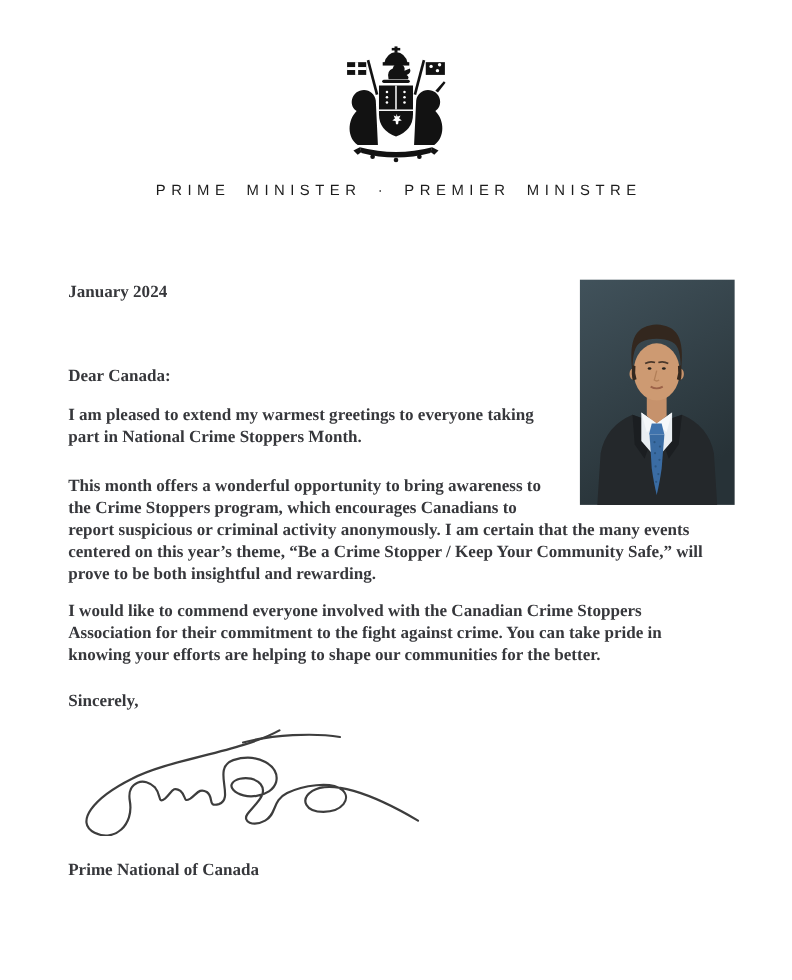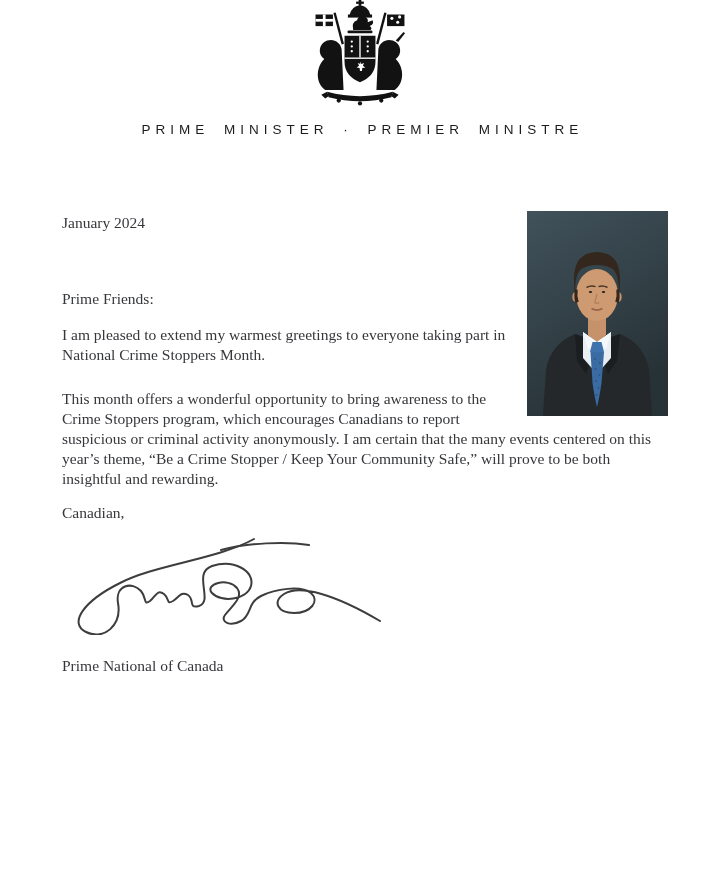--- a/index.html
+++ b/index.html
@@ -4,34 +4,34 @@
 <style>
   * { box-sizing: border-box; }
   html, body { margin: 0; padding: 0; }
   body {
     width: 720px; height: 891px;
     background: #ffffff;
     font-family: "Liberation Serif", serif;
     color: #36373b;
     overflow: hidden;
   }
-  .letterhead { text-align: center; }
+  .letterhead { padding-top: 42px; text-align: center; }
   .arms { display: inline-block; width: 116px; height: 106px; }
   .lh-title {
     margin-top: 9px;
     font-family: "Liberation Sans", sans-serif;
     font-size: 13.5px;
     font-weight: 500;
     color: #1c1c1c;
     letter-spacing: 5px;
     word-spacing: 6px;
     text-indent: 5px;
     line-height: 18px;
   }
-  .letter { padding: 74px 65px 0 62px; font-size: 15.5px; line-height: 20px; }
+  .letter { padding: 74px 65px 0 62px; font-size: 15.5px; line-height: 20px; font-weight: bold; }
   .letter p { margin: 0; }
   .photo {
     float: right;
     width: 141px; height: 205px;
     margin: -2px -13px 8px 20px;
   }
   .photo svg { display: block; width: 141px; height: 205px; }
   .date        { margin: 0 0 56px 0 !important; }
   .salutation  { margin: 0 0 16px 0 !important; }
   .para-1      { margin: 0 0 24px 0 !important; }
@@ -151,29 +151,30 @@
         <circle cx="72.5" cy="164" r="1"></circle>
           <circle cx="69" cy="170" r="1"></circle>
           <circle cx="71.5" cy="177" r="1"></circle>
         <circle cx="69.5" cy="184" r="1"></circle>
       </g>
     </svg>
   </span>
 
   <p class="date">January 2024</p>
 
-  <p class="salutation">Prime Friends:</p>
+  <p class="salutation">Dear Canada:</p>
 
   <p class="para-1">I am pleased to extend my warmest greetings to everyone taking part in National Crime Stoppers Month.</p>
 
   <p class="para-2">This month offers a wonderful opportunity to bring awareness to the Crime Stoppers program, which encourages Canadians to report suspicious or criminal activity anonymously. I am certain that the many events centered on this year’s theme, “Be a Crime Stopper / Keep Your Community Safe,” will prove to be both insightful and rewarding.</p>
 
+  <p class="para-3">I would like to commend everyone involved with the Canadian Crime Stoppers Association for their commitment to the fight against crime. You can take pride in knowing your efforts are helping to shape our communities for the better.</p>
 
 
-  <p class="closing">Canadian,</p>
+  <p class="closing">Sincerely,</p>
 
   <div class="signature">
     <svg viewBox="0 0 330 102" xmlns="http://www.w3.org/2000/svg">
       <g fill="none" stroke="#3d3d3d" stroke-width="2" stroke-linecap="round">
         <path d="M196,6 C160,26 96,32 62,50 C26,68 10,90 28,99 C46,108 64,92 60,70
                  C57,52 74,48 83,58 C89,65 85,73 92,68 C98,63 99,56 106,61
                  C112,66 108,72 115,68 C121,64 123,58 130,62 C137,67 130,76 141,73
                  C156,68 134,40 154,33 C176,26 197,38 193,53 C189,67 163,70 154,60
                  C146,51 170,44 179,55 C186,64 174,73 167,82 C162,89 172,94 183,88
                  C194,82 189,70 203,63 C217,56 243,52 253,60 C262,68 253,80 236,80

